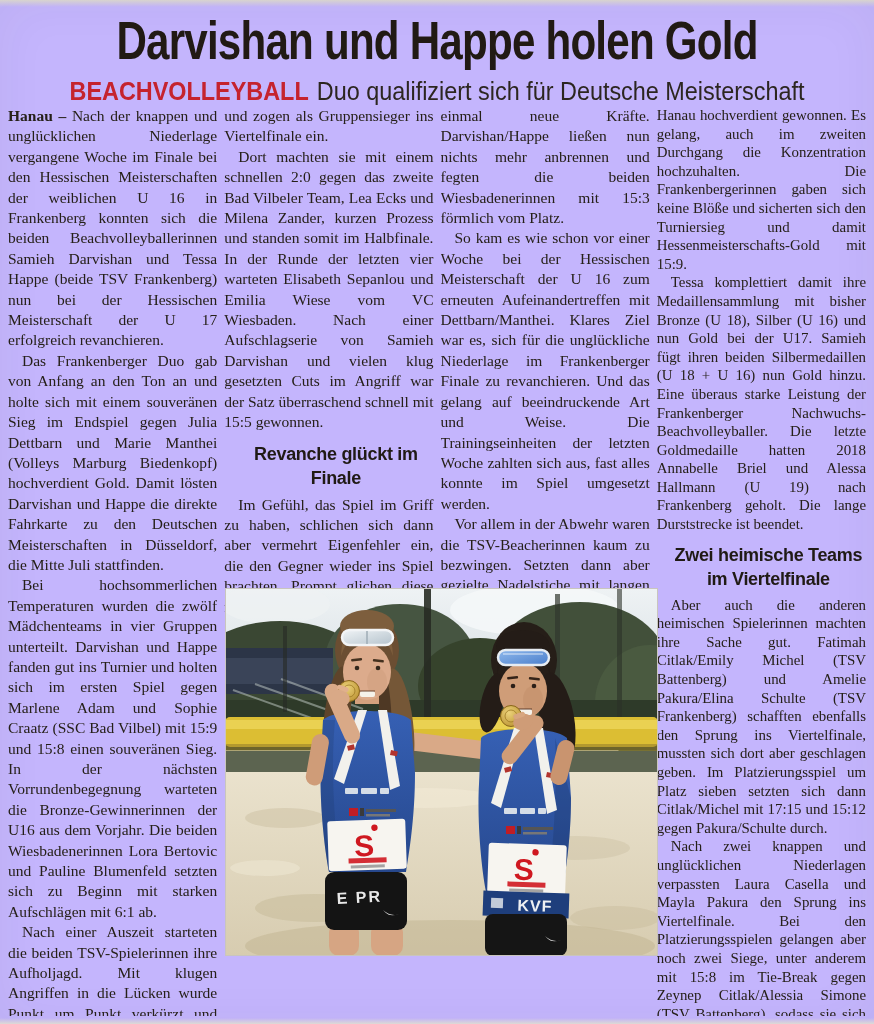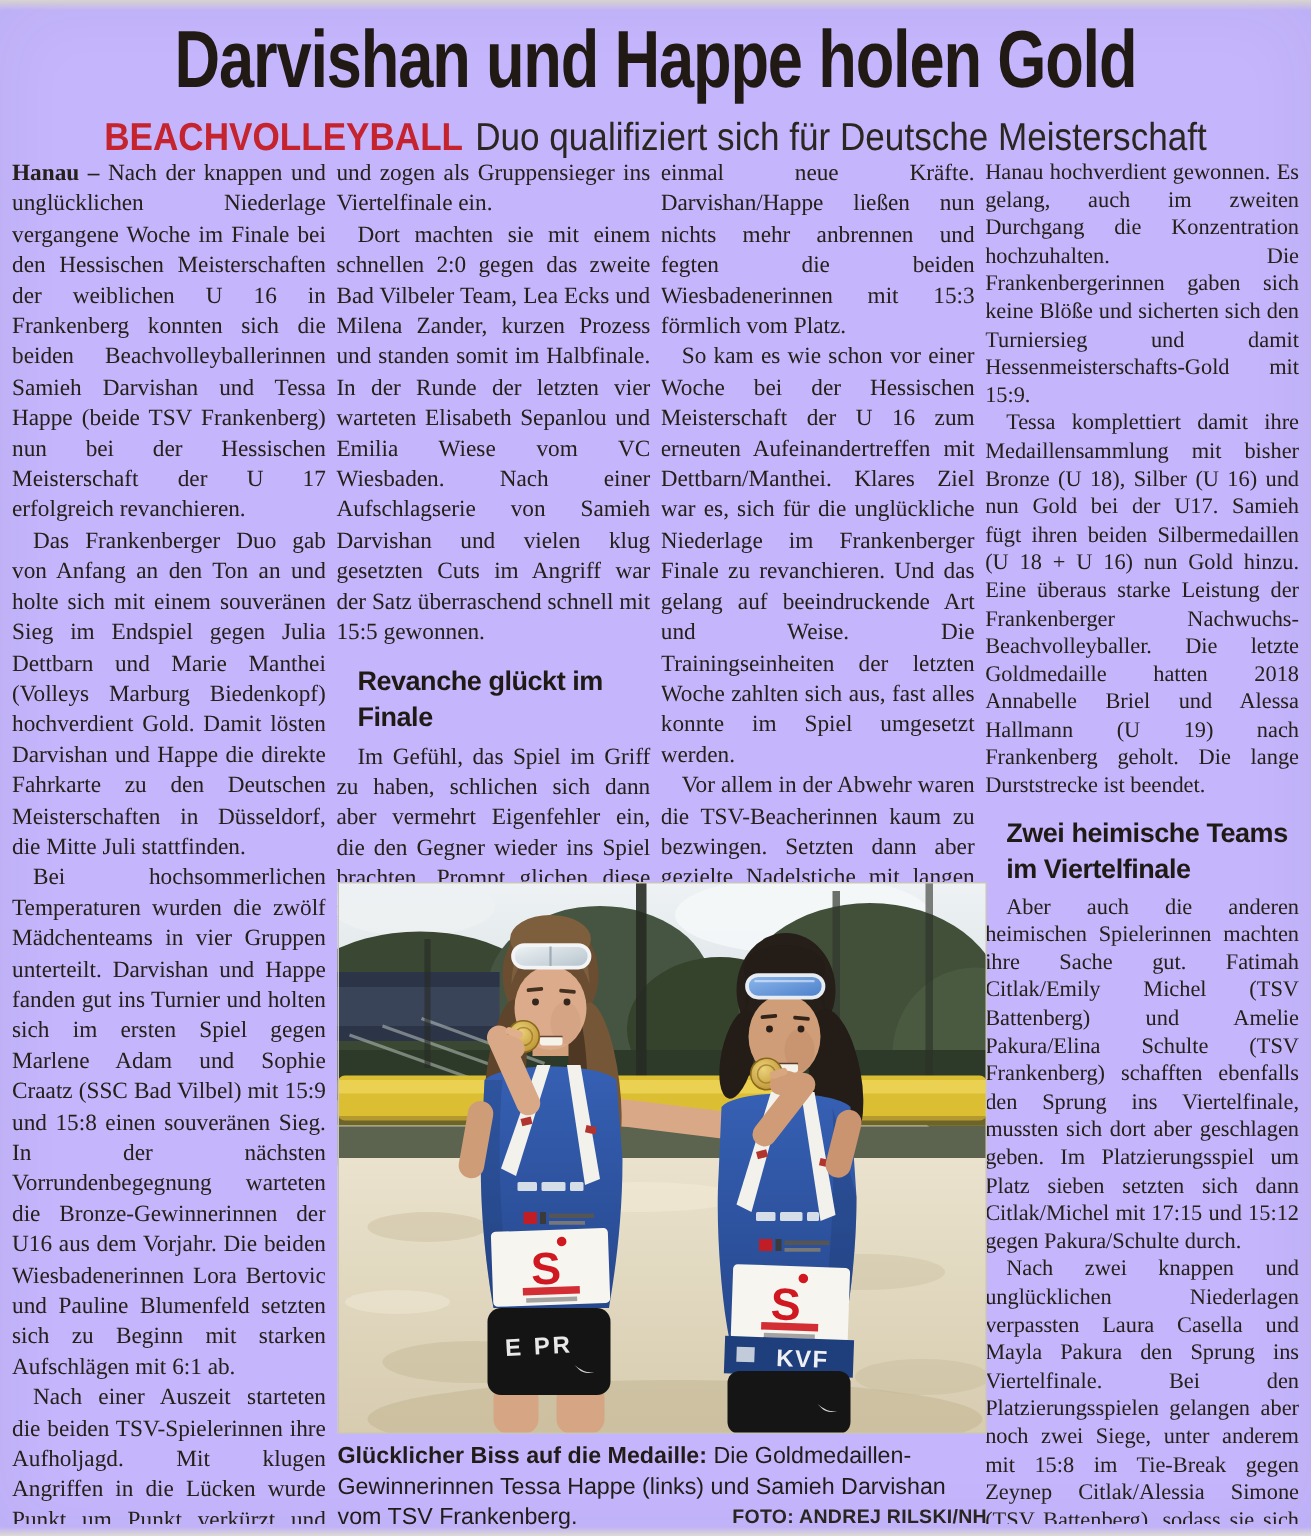--- a/index.html
+++ b/index.html
@@ -36,21 +36,21 @@
     display:flex;gap:7px;}
   .col{flex:1 1 0;overflow:hidden;font-size:15.5px;line-height:20.4px;
     text-align:justify;hyphens:auto;-webkit-hyphens:auto;overflow-wrap:break-word;}
   .col--tight{font-size:14.9px;line-height:18.6px;}
   .col p{margin:0;}
   p.indent{text-indent:14px;}
   .dateline{font-family:Liberation Serif, serif;font-weight:bold;}
   .subhead{
     font-family:"Liberation Sans",sans-serif;font-weight:bold;
     font-size:18px;line-height:24px;letter-spacing:-.3px;
-    margin:9px 0 5px;padding-left:14px;text-align:left;color:#201a15;
+    margin:9px 0 5px;padding-left:14px;text-align:center;color:#201a15;
     hyphens:manual;-webkit-hyphens:manual;
   }
   
   .photo{position:absolute;left:225px;top:588px;width:433px;height:368px;
     margin:0;padding:0;background:#ccd6da;}
   .photo svg{display:block;}
   
   .caption{position:absolute;left:225px;top:961px;width:433px;
     font-family:"Liberation Sans",sans-serif;font-size:15.5px;
     line-height:20.5px;color:#211c17;text-align:left;}
@@ -293,20 +293,15 @@
         <circle cx="124" cy="103" r="10.5" fill="url(#goldG)" stroke="#8a671a" stroke-width="1"></circle>
         <circle cx="124" cy="103" r="6" fill="none" stroke="#96711c" opacity=".7"></circle>
         <ellipse cx="115" cy="110" rx="10" ry="8" fill="#d9a987" transform="rotate(20 115 110)"></ellipse>
         <rect x="112" y="98" width="12" height="5" rx="2.5" fill="#e0b08d" transform="rotate(20 118 100)"></rect>
       </g>
 
       <rect x=".5" y=".5" width="432" height="367" fill="none" stroke="#c9c5be"></rect>
     </svg>
   </figure>
 
-  <div class="caption">
-    <span class="cap-lead">Glücklicher Biss auf die Medaille:</span>
-    <span>Die Goldmedaillen-Gewinnerinnen Tessa Happe (links) und Samieh Darvishan vom TSV Frankenberg.</span>
-    <span class="credit">FOTO: ANDREJ RILSKI/NH</span>
-  </div>
 
   <div class="scan-edge-bottom"></div>
 </div>
 
 </body></html>

